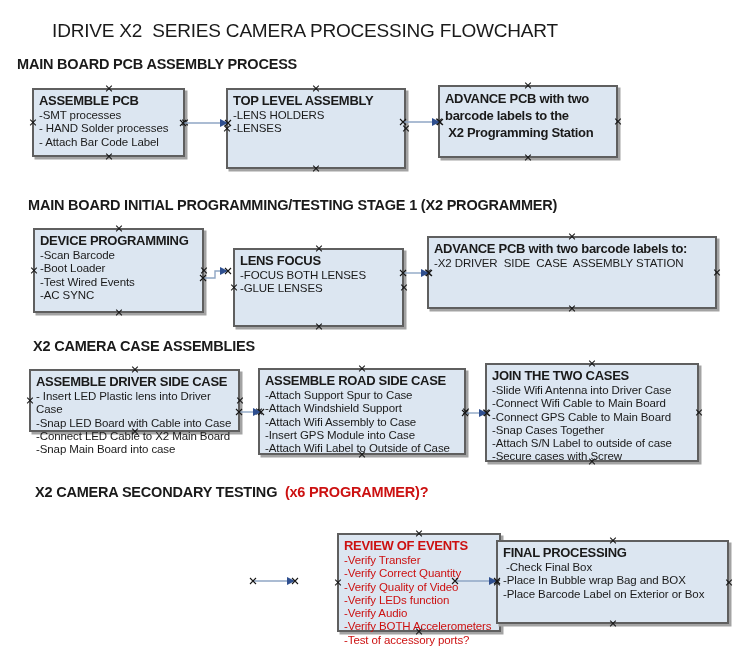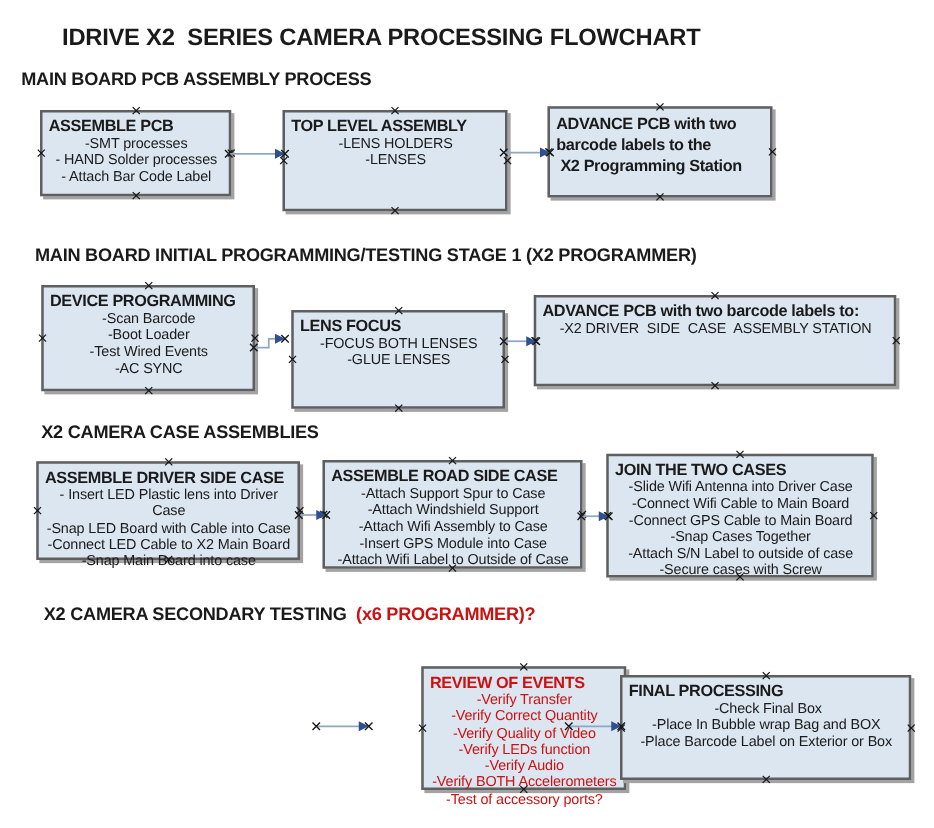--- a/index.html
+++ b/index.html
@@ -10,36 +10,36 @@
     --color-arrow-head:#2f4f8f;
     --color-red:#cc1111;
     --color-text:#1a1a1a;
   }
   html,body{margin:0;padding:0;}
   body{background:#ffffff;font-family:"Liberation Sans",sans-serif;color:var(--color-text);}
   #canvas{position:relative;width:747px;height:662px;background:#ffffff;overflow:hidden;}
 
   .page-title{
     position:absolute;left:0;top:20px;width:610px;text-align:center;
-    font-size:19px;font-weight:bold;letter-spacing:-0.2px;white-space:pre-wrap;
+    font-size:19px;font-weight:normal;letter-spacing:-0.2px;white-space:pre-wrap;
   }
   .section-heading{
     position:absolute;font-size:14.5px;font-weight:bold;letter-spacing:-0.2px;white-space:pre-wrap;
   }
   .section-heading .red-part{color:var(--color-red);}
 
   .box{
     position:absolute;box-sizing:border-box;
     background:var(--color-box-fill);
     border:2px solid var(--color-box-border);
     box-shadow:2.5px 2.5px 0 var(--color-box-shadow);
     padding:3px 4px 2px 5px;
   }
   .bt{font-size:13px;font-weight:bold;line-height:16px;letter-spacing:-0.3px;white-space:pre-wrap;}
-  .bi{font-size:11.5px;line-height:13.3px;letter-spacing:-0.1px;white-space:pre-wrap;text-align:center;}
+  .bi{font-size:11.5px;line-height:13.3px;letter-spacing:-0.1px;white-space:pre-wrap;}
   .box.red .bt,.box.red .bi{color:var(--color-red);}
   .box.overflow{overflow:visible;}
 
   .handle{position:absolute;width:7px;height:7px;pointer-events:auto;}
   .handle::before,.handle::after{
     content:"";position:absolute;left:-0.5px;top:3px;width:8px;height:1.1px;background:#151515;
   }
   .handle::before{transform:rotate(45deg);}
   .handle::after{transform:rotate(-45deg);}
   .h-t{left:calc(50% - 3.5px);top:-5px;}
@@ -120,21 +120,21 @@
     <div class="bt">ADVANCE PCB with two barcode labels to:</div>
     <div class="bi">-X2 DRIVER  SIDE  CASE  ASSEMBLY STATION</div>
   <span class="handle h-t"></span>
       <span class="handle h-b"></span>
       <span class="handle h-l"></span>
       <span class="handle h-r"></span>
     </div>
 
   <div class="section-heading" style="left:33px;top:338px;">X2 CAMERA CASE ASSEMBLIES</div>
 
-  <div class="box" style="left:29px;top:369px;width:211px;height:79px;">
+  <div class="box" style="left:29px;top:369px;width:211px;height:63px;">
     <div class="bt">ASSEMBLE DRIVER SIDE CASE</div>
     <div class="bi">- Insert LED Plastic lens into Driver Case</div>
     <div class="bi">-Snap LED Board with Cable into Case</div>
     <div class="bi">-Connect LED Cable to X2 Main Board</div>
     <div class="bi">-Snap Main Board into case</div>
   <span class="handle h-t"></span>
       <span class="handle h-b"></span>
       <span class="handle h-l"></span>
       <span class="handle h-r"></span>
     </div>

